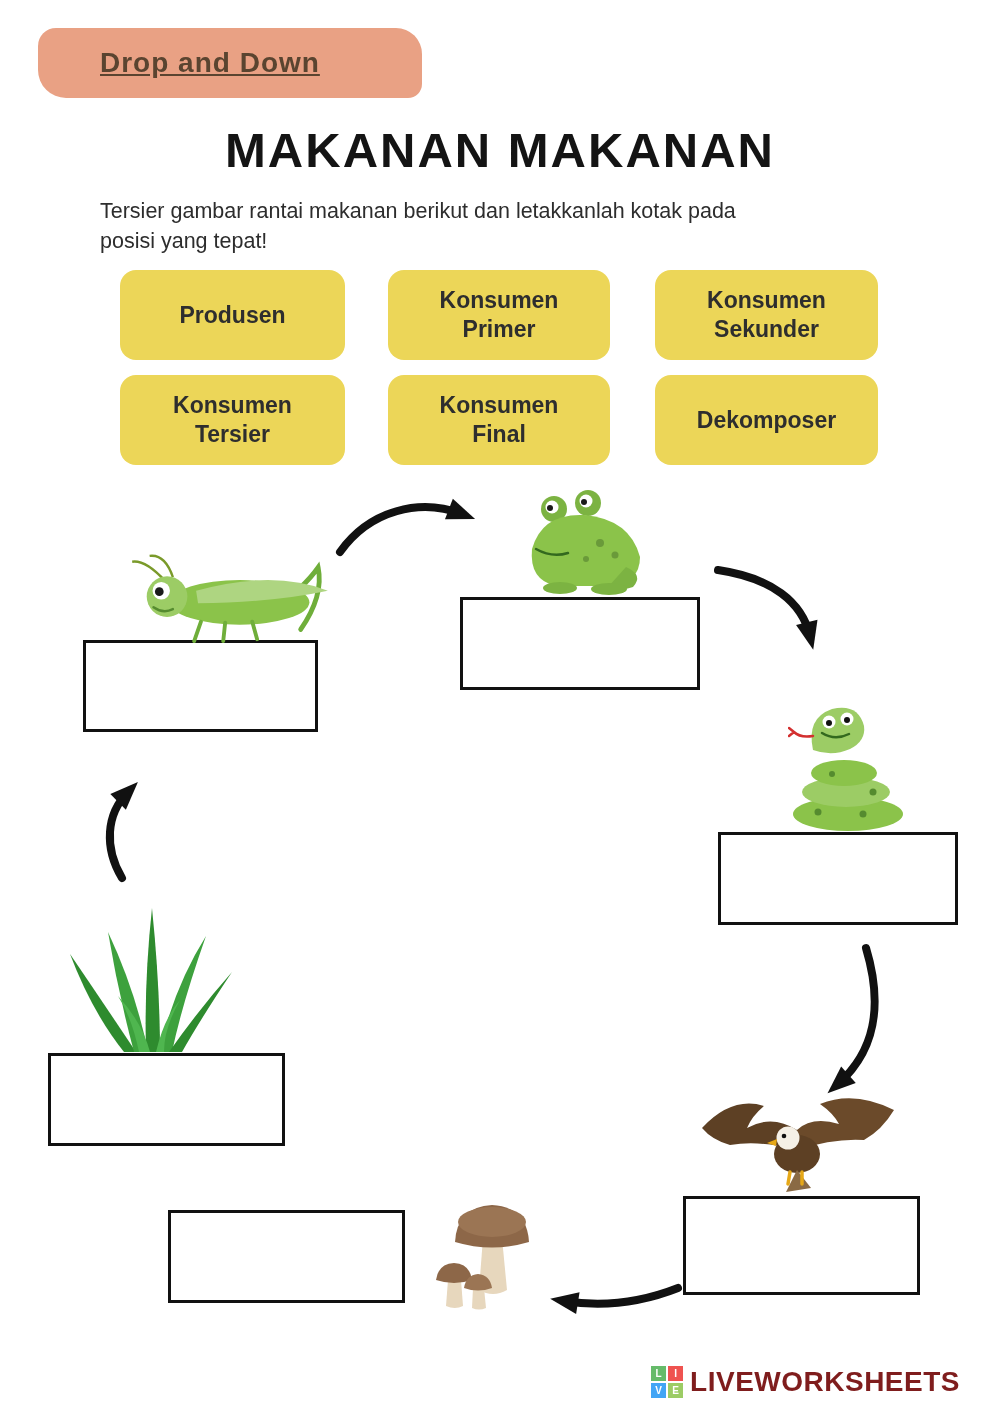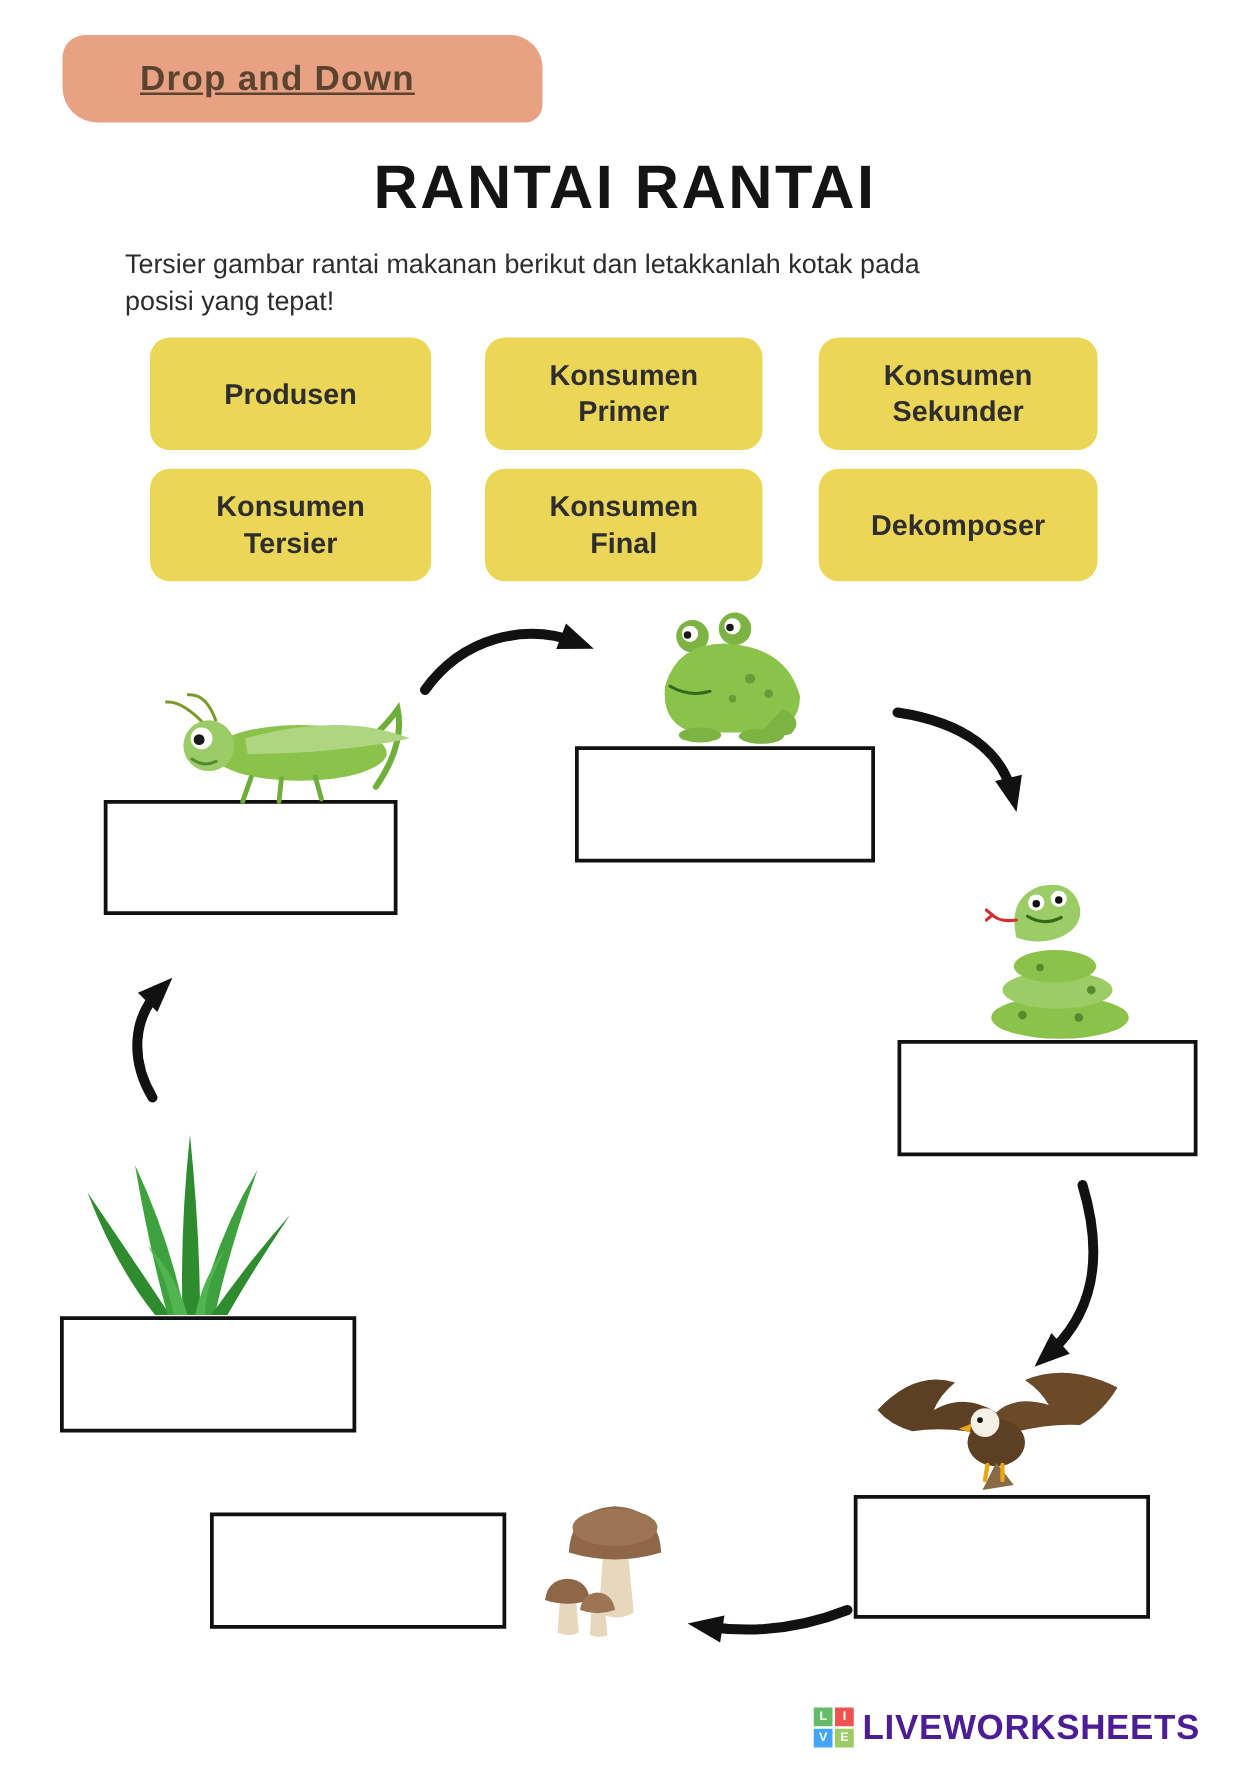--- a/index.html
+++ b/index.html
@@ -5,21 +5,21 @@
   html,body { margin:0; padding:0; background:#ffffff; }
   .page {
     position:relative; width:1000px; height:1414px; background:#ffffff;
     font-family:"Liberation Sans", sans-serif; overflow:hidden;
   }
 
   
   .badge {
     position:absolute; left:38px; top:28px; width:384px; height:70px;
     background:#e9a184; border-radius:18px 26px 14px 28px;
-    display:flex; align-items:center;margin-left:12px;
+    display:flex; align-items:center;
   }
   .badge-text {
     margin-left:62px; font-size:28px; font-weight:bold; color:#5a4430;
     text-decoration:underline; letter-spacing:1px;
   }
 
   
   .title {
     position:absolute; left:0; top:122px; width:1000px; margin:0;
     text-align:center; font-size:49px; font-weight:bold; letter-spacing:2px; color:#141414;
@@ -64,32 +64,32 @@
 
   
   .arrows { position:absolute; left:0; top:0; width:1000px; height:1414px; pointer-events:none; }
 
   
   .footer { position:absolute; right:40px; top:1366px; display:flex; align-items:center; gap:7px; }
   .logo-grid { display:grid; grid-template-columns:15px 15px; grid-template-rows:15px 15px; gap:2px; }
   .logo-sq { display:flex; align-items:center; justify-content:center; color:#ffffff; font-size:10px; font-weight:bold; }
   .sq-l { background:#66bb6a; } .sq-i { background:#ef5350; }
   .sq-v { background:#42a5f5; } .sq-e { background:#9ccc65; }
-  .brand { font-size:28px; font-weight:bold; color:#4c1d95; letter-spacing:0.5px; }
+  .brand { font-size:28px; font-weight:bold; color:#7f1d1d; letter-spacing:0.5px; }
 </style>
 </head>
 <body>
 
 <div class="page">
 
   <div class="badge">
     <span class="badge-text">Drop and Down</span>
   </div>
 
-  <h1 class="title">RANTAI RANTAI</h1>
+  <h1 class="title">MAKANAN MAKANAN</h1>
   <p class="instructions">Tersier gambar rantai makanan berikut dan letakkanlah kotak  pada
 posisi yang tepat!</p>
 
   <div class="chip chip-1">
       <span>Produsen</span>
     </div>
   <div class="chip chip-2">
       <span>Konsumen
 Primer</span>
     </div>

